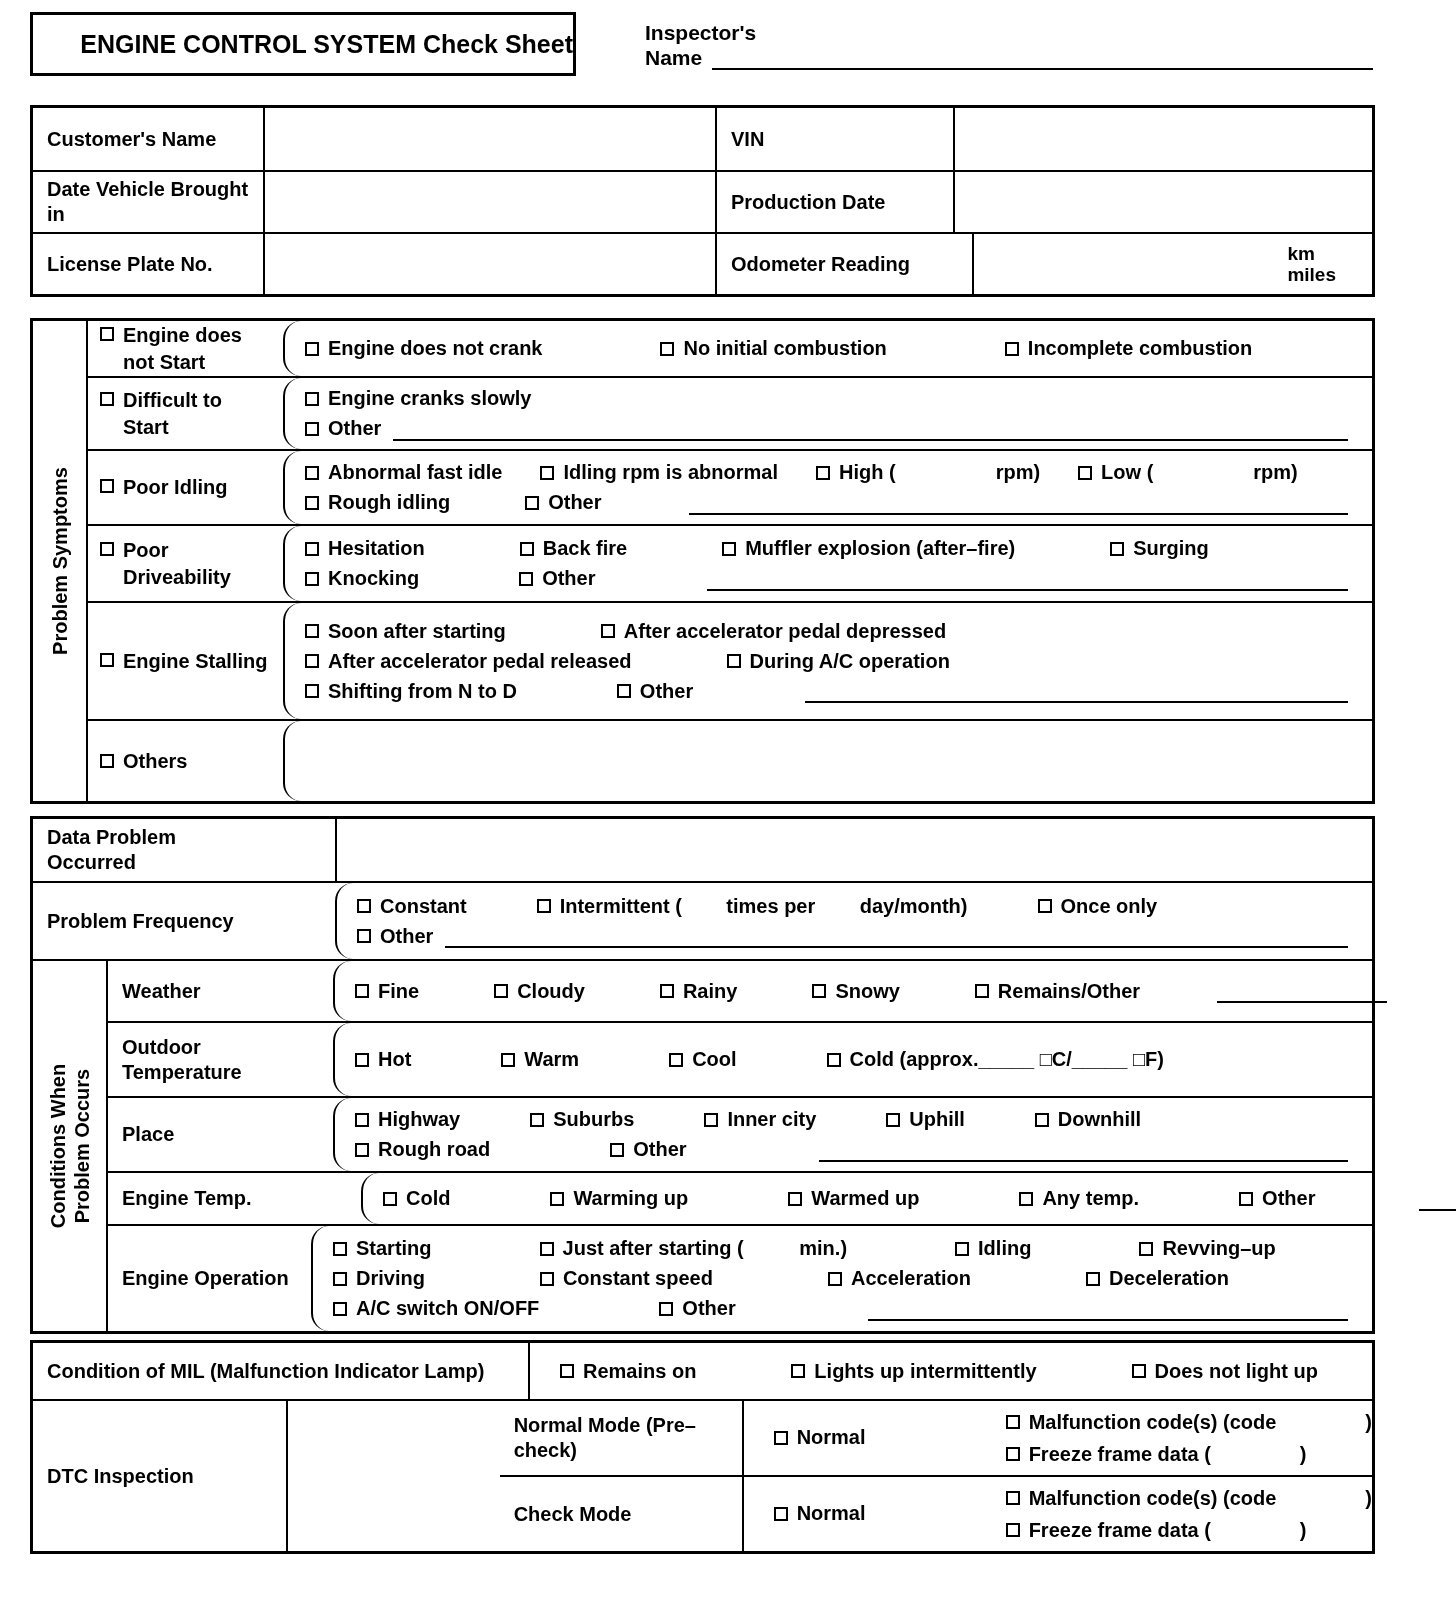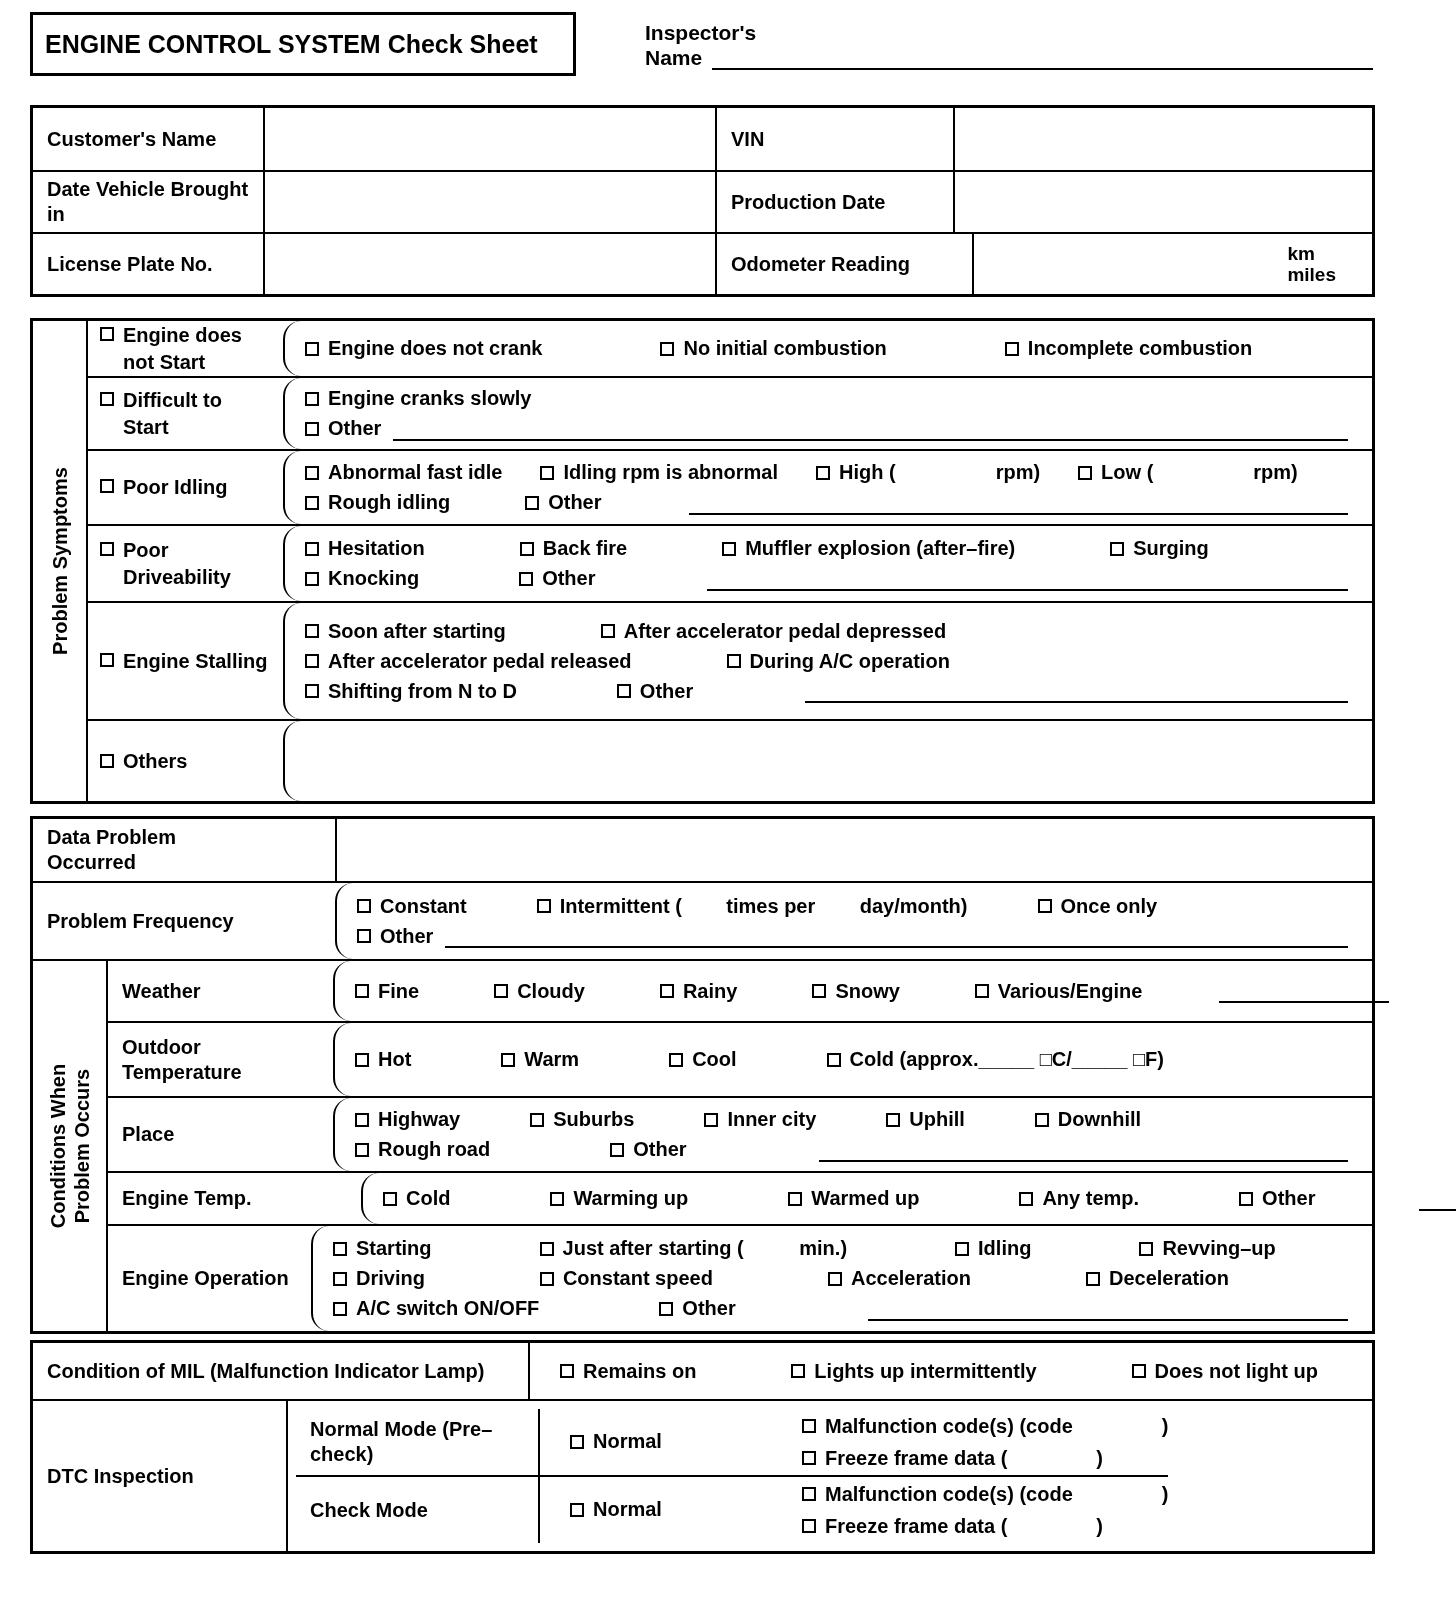--- a/index.html
+++ b/index.html
@@ -4,21 +4,21 @@
 <style>
   * { margin:0; padding:0; box-sizing:border-box; }
   html,body { background:#ffffff; }
   .page {
     position:relative; width:1456px; height:1620px; background:#fff; color:#000;
     font-family:"Liberation Sans","DejaVu Sans",sans-serif; font-weight:700; font-size:20px;
   }
   .titlebox {
     position:absolute; left:30px; top:12px; width:546px; height:64px;
     border:3px solid #000; display:flex; align-items:center; padding-left:12px;
-    font-size:25px; white-space:nowrap;
+    font-size:25px; white-space:nowrap;justify-content:flex-end;
   }
   .insp { position:absolute; left:645px; top:20px; width:728px; font-size:21px; line-height:25px; }
   .insp-line2 { display:flex; align-items:flex-end; }
   .insp-uline { flex:1; border-bottom:2px solid #000; margin-left:10px; height:24px; }
 
   .tbl { position:absolute; left:30px; width:1345px; border:3px solid #000; background:#fff; }
   .flexrow { display:flex; }
   .flexcol { display:flex; flex-direction:column; }
   .r { display:flex; }
   .r + .r { border-top:2px solid #000; }
@@ -339,21 +339,21 @@
               <label class="opt">
                   <span class="cb"></span>
                   <span class="t">Rainy</span>
                 </label>
               <label class="opt">
                   <span class="cb"></span>
                   <span class="t">Snowy</span>
                 </label>
               <label class="opt">
                   <span class="cb"></span>
-                  <span class="t">Various/Engine</span>
+                  <span class="t">Remains/Other</span>
                 </label>
               <span class="uline" style="flex:0 0 170px; margin-left:2px"></span>
             </div>
           </div>
         </div>
 
         <div class="r" style="height:75px">
           <div class="cell lbl" style="width:225px">
             <span style="width:125px">Outdoor Temperature</span>
           </div>
@@ -519,21 +519,21 @@
           </label>
         <label class="opt">
             <span class="cb"></span>
             <span class="t">Does not light up</span>
           </label>
       </div>
     </div>
 
     <div class="r" style="height:152px">
       <div class="cell lbl" style="width:253px">DTC Inspection</div>
-      <div class="cell flexcol" style="flex:1; align-items:flex-start; padding:8px">
+      <div class="cell flexcol" style="flex:1; align-items:flex-end; padding:0">
 
         <div class="r" style="flex:1">
           <div class="cell lbl" style="width:242px">Normal Mode (Pre–check)</div>
           <div class="cell" style="flex:1; padding-left:30px">
             <div style="width:232px">
               <label class="opt">
                   <span class="cb"></span>
                   <span class="t">Normal</span>
                 </label>
             </div>

